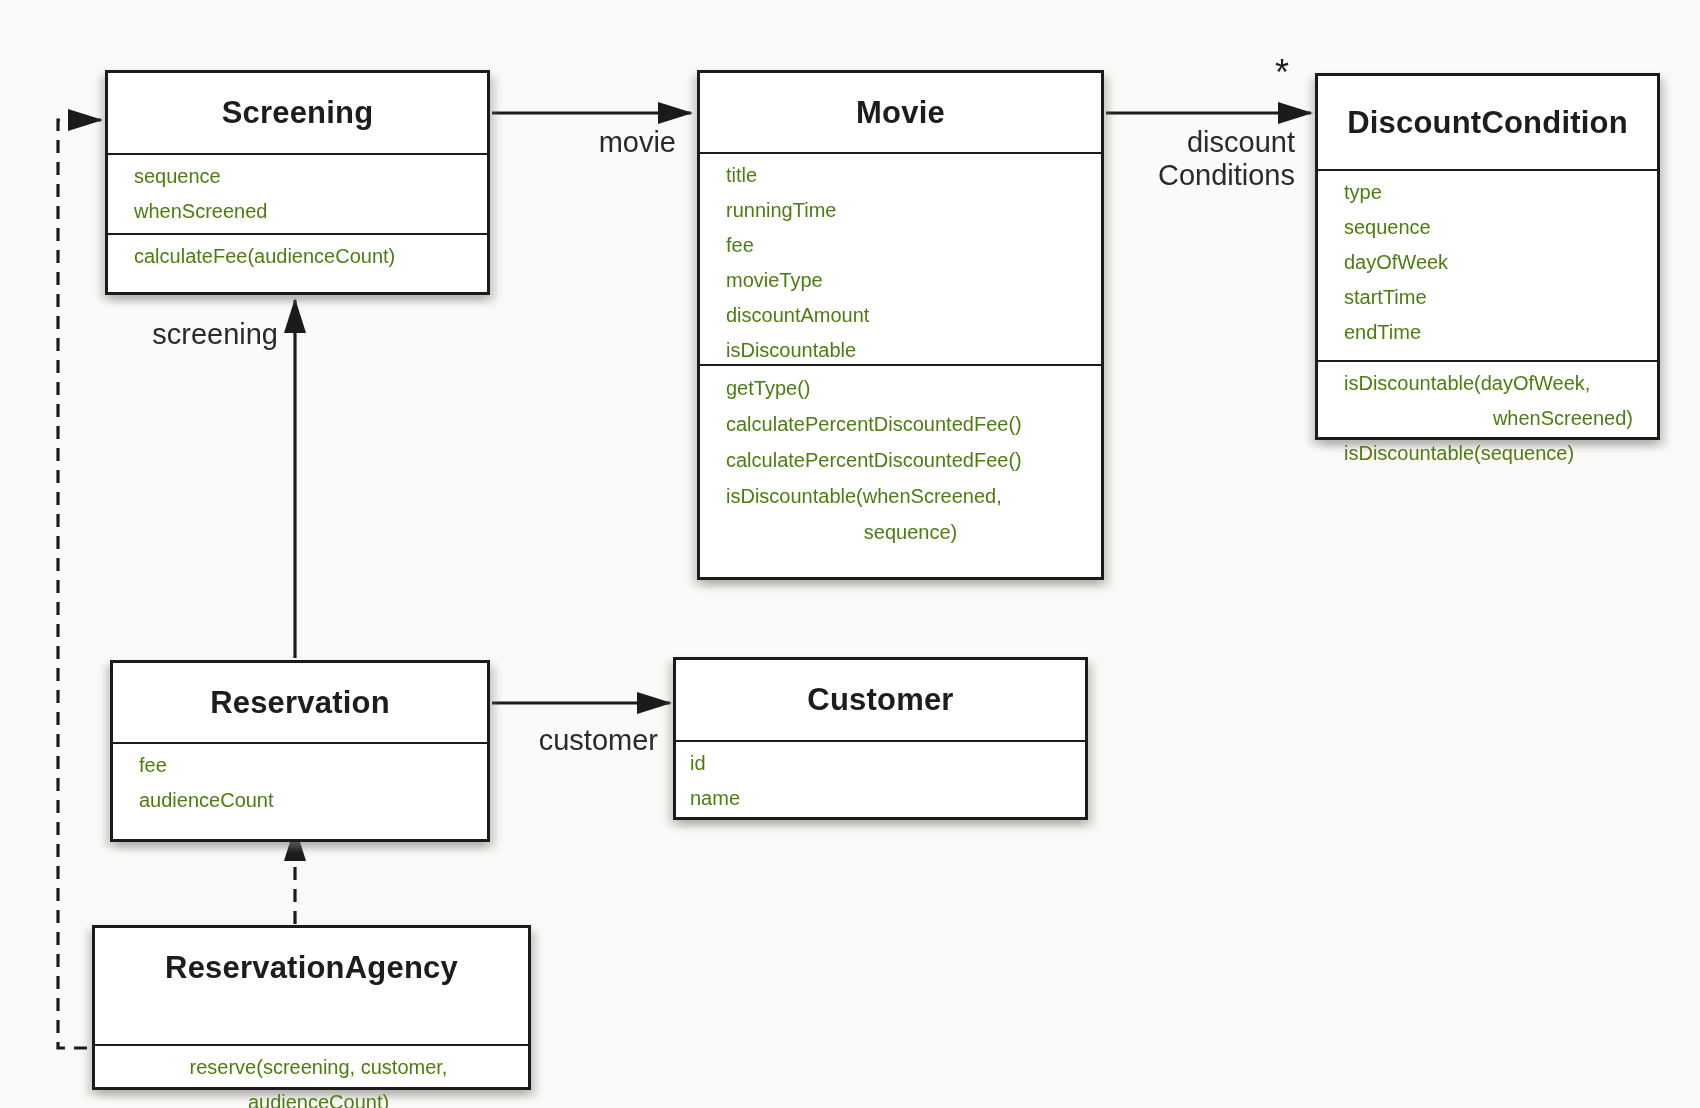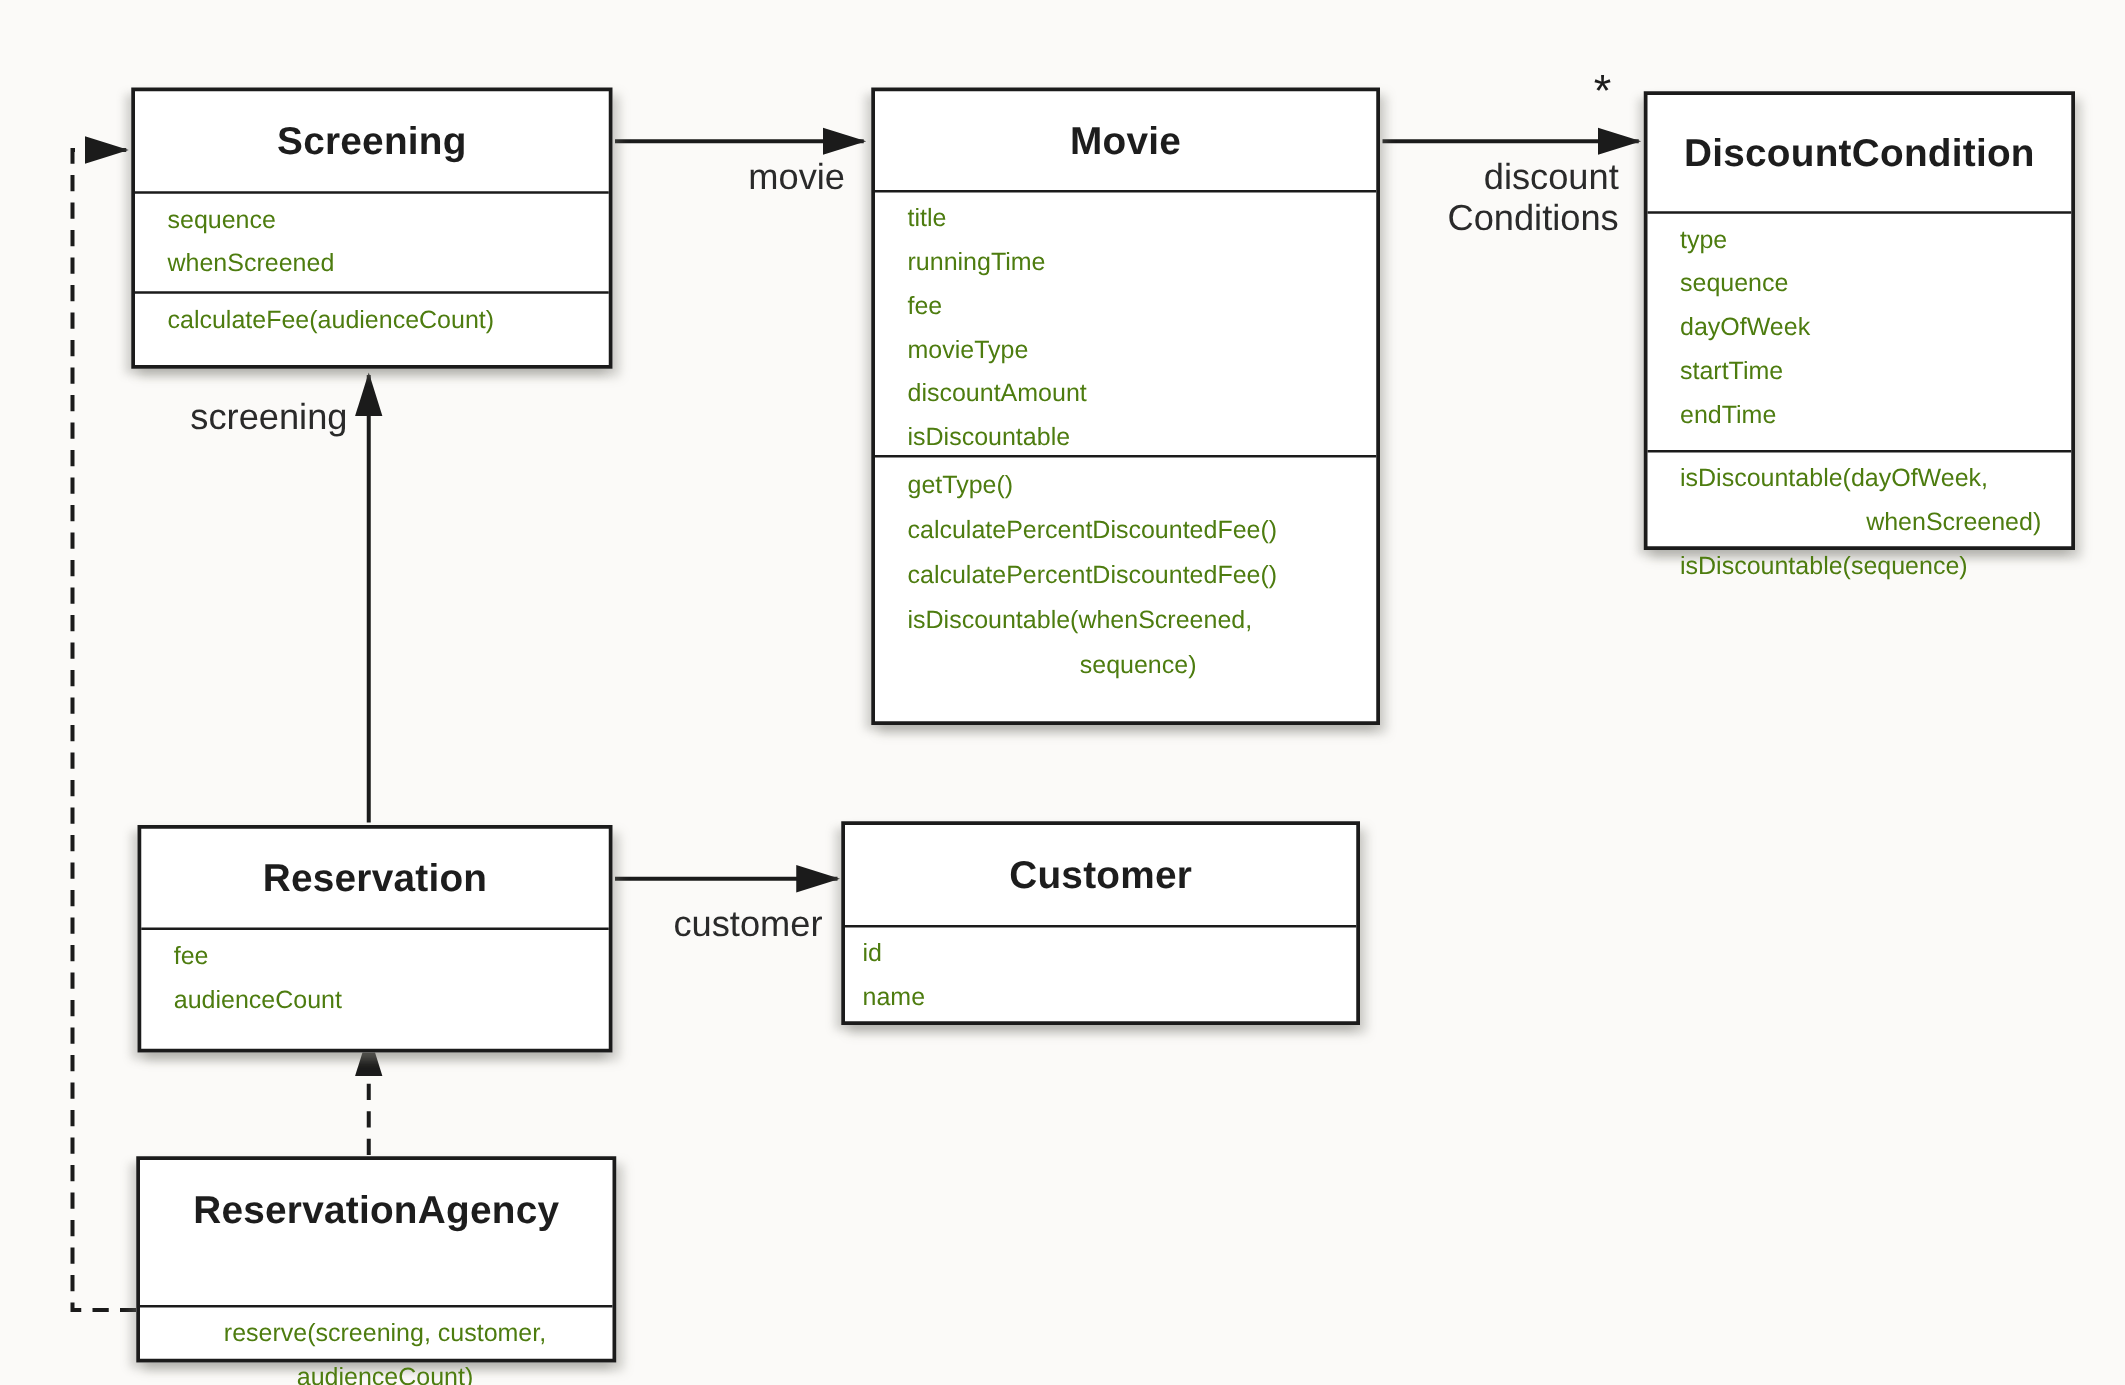--- a/index.html
+++ b/index.html
@@ -112,21 +112,21 @@
   </div>
 
   <div class="uml-box" style="left:673px;top:657px;width:415px;height:163px">
     <div class="uml-title" style="height:80px">Customer</div>
     <div class="sec grow" style="padding-left:14px">
       <div class="member">id</div>
       <div class="member">name</div>
     </div>
   </div>
 
-  <div class="uml-box" style="left:109px;top:925px;width:384px;height:165px">
+  <div class="uml-box" style="left:92px;top:925px;width:439px;height:165px">
     <div class="uml-title" style="height:79px">ReservationAgency</div>
     <div class="sec grow center">
       <div class="member">reserve(screening, customer,</div>
       <div class="member">audienceCount)</div>
     </div>
   </div>
 
   <div class="assoc-label" style="left:538px;top:126px;width:138px">movie</div>
 
   <div class="assoc-label" style="left:1135px;top:126px;width:160px">

